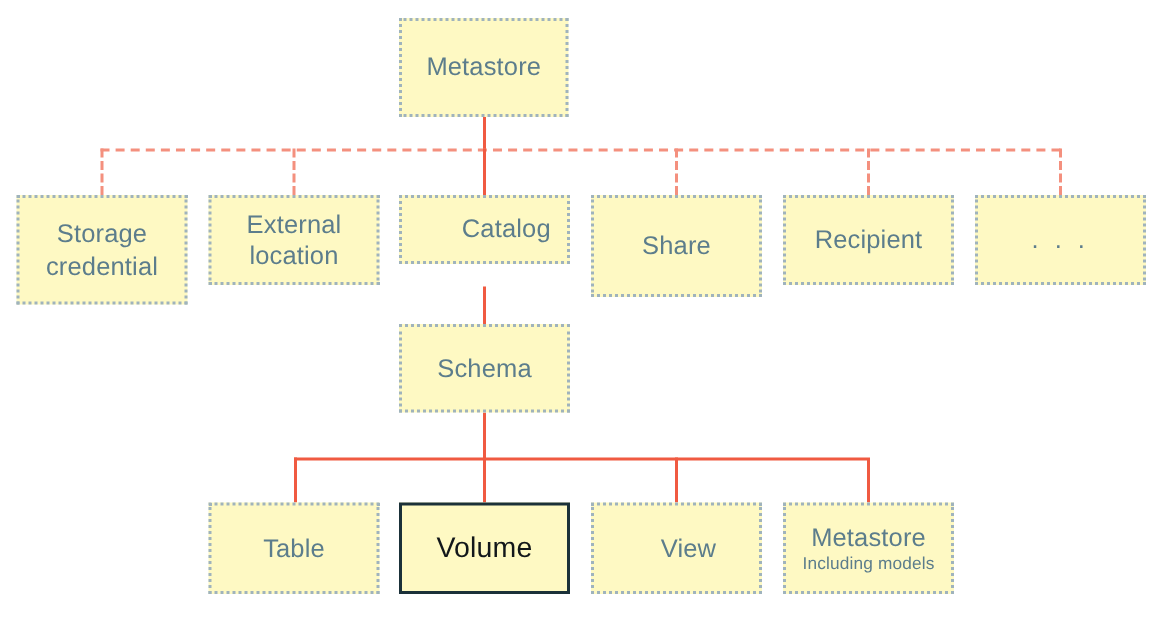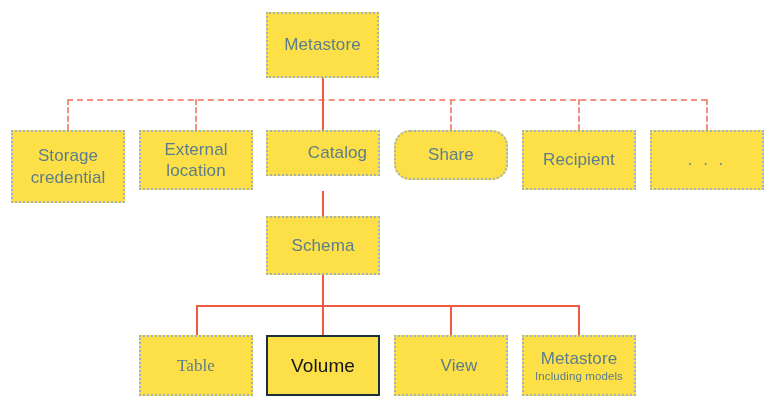--- a/index.html
+++ b/index.html
@@ -15,21 +15,21 @@
     width: 774px;
     height: 412px;
     background: #ffffff;
     overflow: hidden;
   }
 
   
   .node {
     position: absolute;
     box-sizing: border-box;
-    background: #fde047;
+    background: #fef9c3;
     border: 2px dotted #9fb3bd;
     display: flex;
     flex-direction: column;
     align-items: center;
     justify-content: center;
     text-align: center;
     color: #5c7d8c;
     font-size: 17px;
     line-height: 1.25;
     letter-spacing: 0.1px;
@@ -115,37 +115,37 @@
   </div>
 
   <div class="node" style="left:139px; top:130px; width:114px; height:60px;align-items:flex-end;">
     <span class="label">External location</span>
   </div>
 
   <div class="node" style="left:266px; top:130px; width:114px; height:46px;padding-left:29px;">
     <span class="label">Catalog</span>
   </div>
 
-  <div class="node" style="left:394px; top:130px; width:114px; height:50px;border-radius:16px;">
+  <div class="node" style="left:394px; top:130px; width:114px; height:68px;">
     <span class="label">Share</span>
   </div>
 
   <div class="node" style="left:522px; top:130px; width:114px; height:60px;">
     <span class="label">Recipient</span>
   </div>
 
   <div class="node ellipsis" style="left:650px; top:130px; width:114px; height:60px;">
     <span class="label">. . .</span>
   </div>
 
   <div class="node" style="left:266px; top:216px; width:114px; height:59px;">
     <span class="label">Schema</span>
   </div>
 
-  <div class="node" style="left:139px; top:335px; width:114px; height:61px;font-family:Liberation Serif, serif;">
+  <div class="node" style="left:139px; top:335px; width:114px; height:61px;">
     <span class="label">Table</span>
   </div>
 
   <div class="node highlight" style="left:266px; top:335px; width:114px; height:61px;">
     <span class="label">Volume</span>
   </div>
 
   <div class="node" style="left:394px; top:335px; width:114px; height:61px;padding-left:16px;">
     <span class="label">View</span>
   </div>

